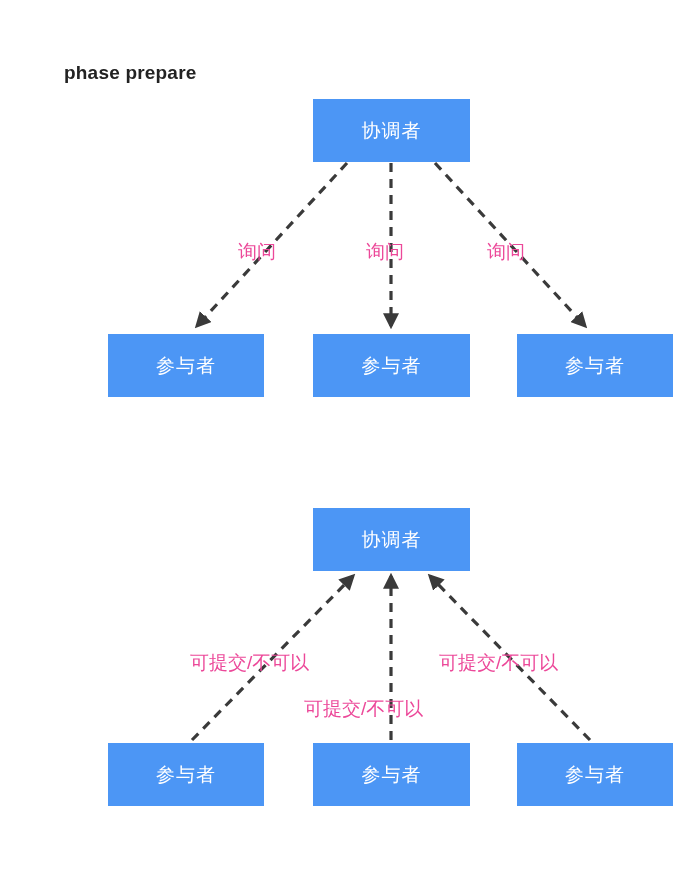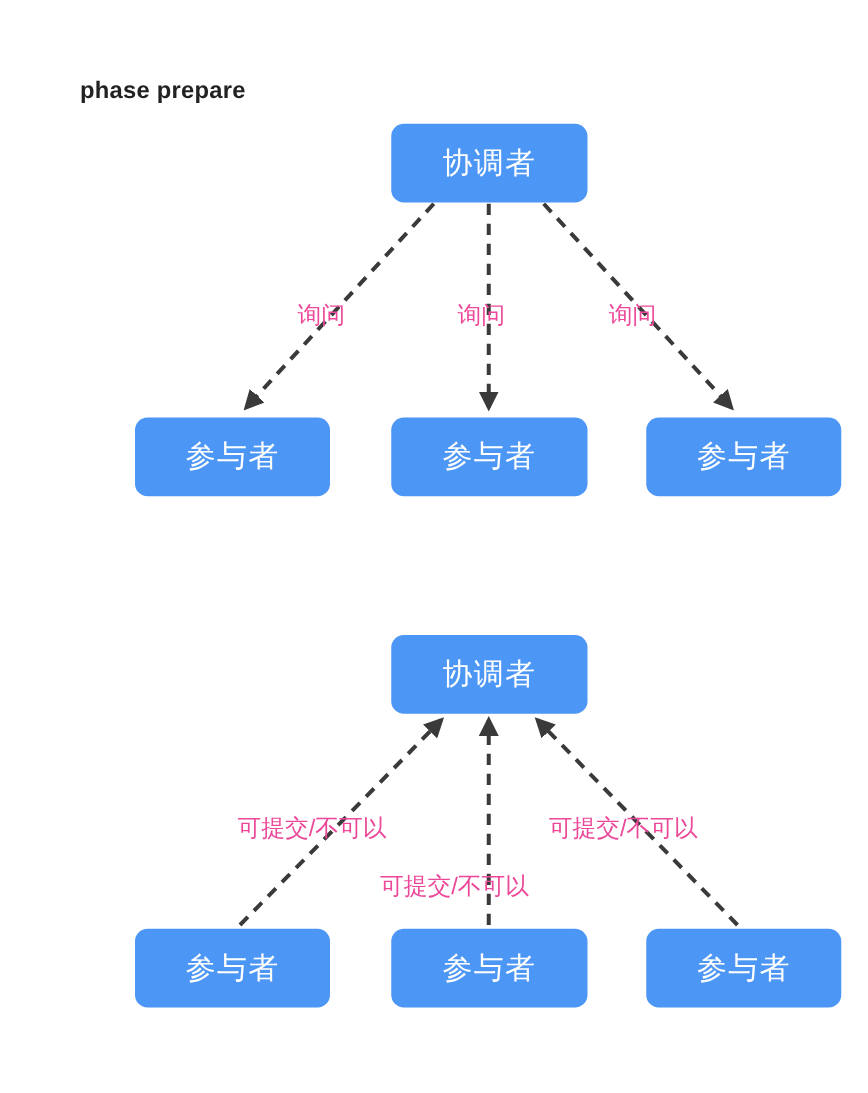--- a/index.html
+++ b/index.html
@@ -26,26 +26,26 @@
     position: absolute;
     left: 0;
     top: 0;
     width: 694px;
     height: 874px;
     pointer-events: none;
   }
   .node {
     position: absolute;
     background: #4c96f5;
-    border-radius: 10px;
+    border-radius: 0;
     display: flex;
     align-items: center;
     justify-content: center;
     color: #ffffff;
-    font-size: 24px;
+    font-size: 19px;
     letter-spacing: 1px;
     box-sizing: border-box;
   }
   .node-label {
     display: block;
     line-height: 1;
   }
   .phase-title {
     position: absolute;
     left: 22px;

